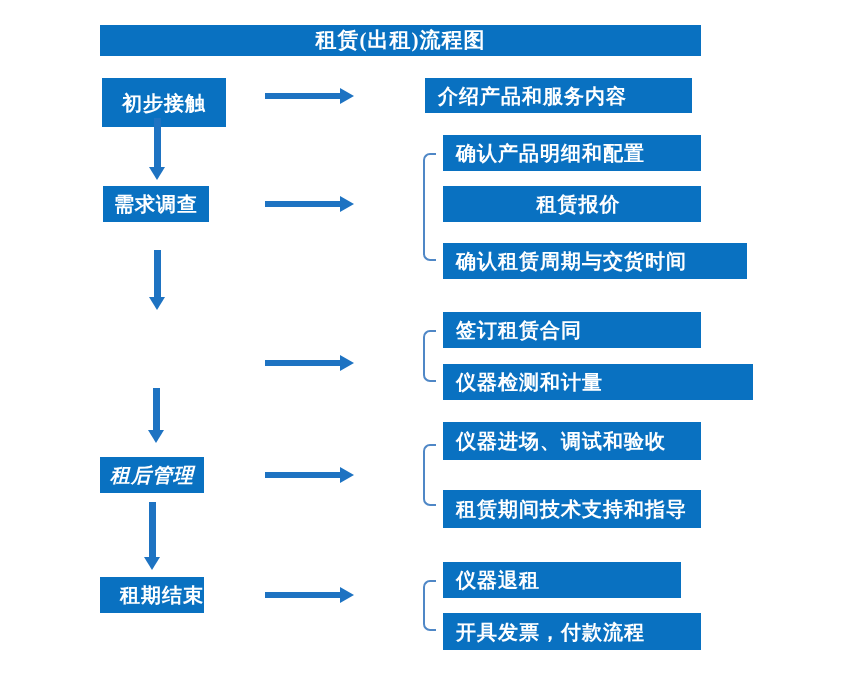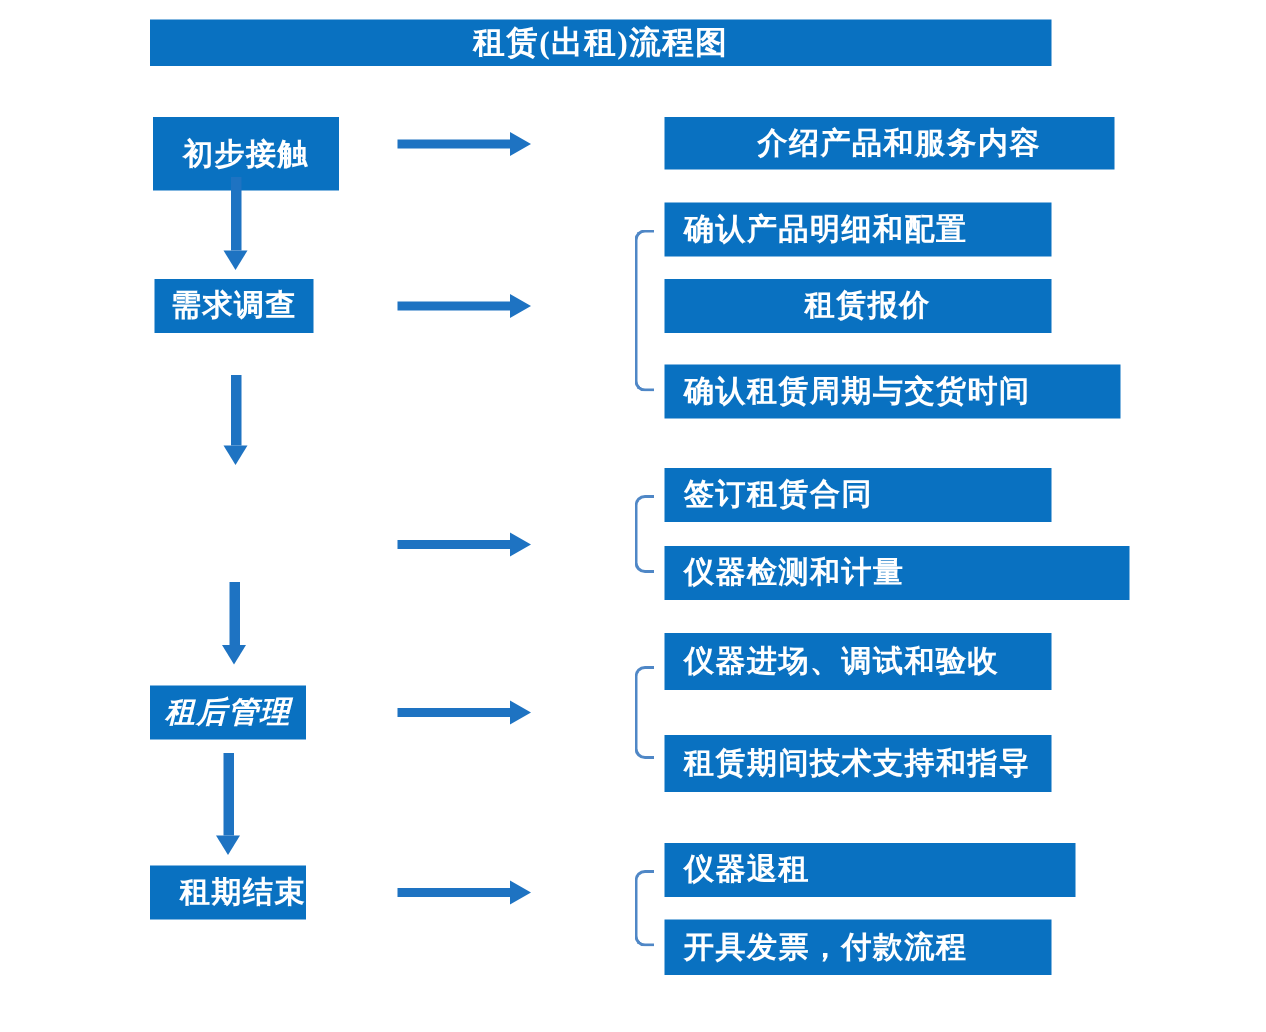--- a/index.html
+++ b/index.html
@@ -61,38 +61,38 @@
     border-right:none;
     border-radius:7px 0 0 7px;
     background:transparent;
   }
 </style>
 </head>
 <body>
 
 <div class="canvas">
 
-  <div class="bluebox titlebar" style="left:100px;top:13px;width:601px;height:31px;">
+  <div class="bluebox titlebar" style="left:100px;top:25px;width:601px;height:31px;">
     <span>租赁(出租)流程图</span>
   </div>
 
   <div class="bluebox stepbox" style="left:102px;top:78px;width:124px;height:49px;">
     <span>初步接触</span>
   </div>
   <div class="bluebox stepbox" style="left:103px;top:186px;width:106px;height:36px;">
     <span>需求调查</span>
   </div>
   <div class="bluebox stepbox" style="left:100px;top:457px;width:104px;height:36px;font-style:italic;">
     <span>租后管理</span>
   </div>
   <div class="bluebox stepbox" style="left:100px;top:577px;width:104px;height:36px;justify-content:flex-end;">
     <span>租期结束</span>
   </div>
 
-  <div class="bluebox detailbox" style="left:443px;top:78px;width:300px;height:35px;justify-content:center;">
+  <div class="bluebox detailbox" style="left:425px;top:78px;width:267px;height:35px;">
     <span>介绍产品和服务内容</span>
   </div>
 
   <div class="bluebox detailbox" style="left:443px;top:135px;width:258px;height:36px;">
     <span>确认产品明细和配置</span>
   </div>
   <div class="bluebox detailbox" style="left:443px;top:186px;width:258px;height:36px;justify-content:center;">
     <span>租赁报价</span>
   </div>
   <div class="bluebox detailbox" style="left:443px;top:243px;width:304px;height:36px;">
@@ -106,21 +106,21 @@
     <span>仪器检测和计量</span>
   </div>
 
   <div class="bluebox detailbox" style="left:443px;top:422px;width:258px;height:38px;">
     <span>仪器进场、调试和验收</span>
   </div>
   <div class="bluebox detailbox" style="left:443px;top:490px;width:258px;height:38px;">
     <span>租赁期间技术支持和指导</span>
   </div>
 
-  <div class="bluebox detailbox" style="left:443px;top:562px;width:274px;height:36px;">
+  <div class="bluebox detailbox" style="left:443px;top:562px;width:238px;height:36px;">
     <span>仪器退租</span>
   </div>
   <div class="bluebox detailbox" style="left:443px;top:613px;width:258px;height:37px;">
     <span>开具发票，付款流程</span>
   </div>
 
   <div class="harrow" style="left:265px;top:88px;">
     <div class="shaft"></div>
     <div class="head"></div>
   </div>

